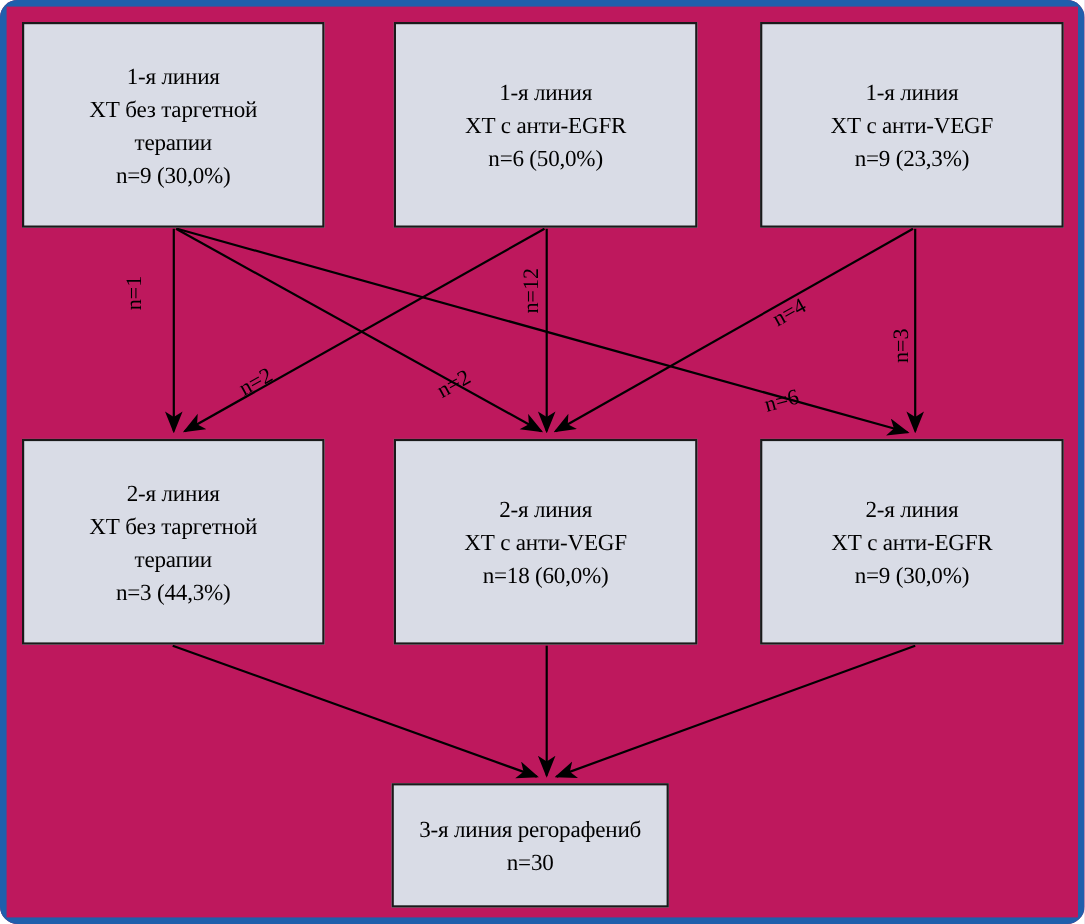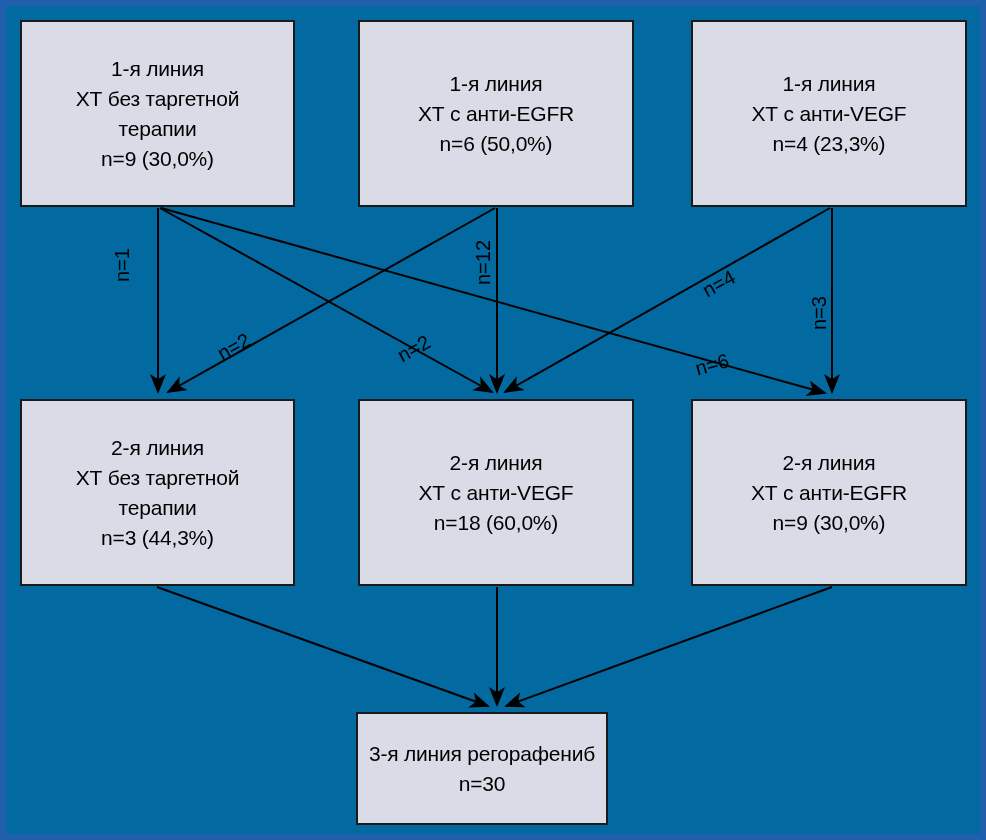--- a/index.html
+++ b/index.html
@@ -5,24 +5,25 @@
 <style>
   html, body {
     margin: 0;
     padding: 0;
     background: #ffffff;
   }
   #page {
     position: relative;
     width: 986px;
     height: 840px;
-    background: #0369a1;
+    background: #be185d;
     box-sizing: border-box;
     overflow: hidden;
-    font-family: Liberation Sans, sans-serif;
+    font-family: Liberation Serif, serif;
+    border-radius: 16px;
   }
   
   #frame {
     position: absolute;
     left: 0;
     top: 0;
     width: 986px;
     height: 840px;
     box-sizing: border-box;
     border: 6px solid #1F5FAC;
@@ -119,21 +120,21 @@
 
   <div class="node" id="node-2">
     <span class="line">1-я линия</span>
     <span class="line">ХТ с анти-EGFR</span>
     <span class="line">n=6 (50,0%)</span>
   </div>
 
   <div class="node" id="node-3">
     <span class="line">1-я линия</span>
     <span class="line">ХТ с анти-VEGF</span>
-    <span class="line">n=4 (23,3%)</span>
+    <span class="line">n=9 (23,3%)</span>
   </div>
 
   <div class="node" id="node-4">
     <span class="line">2-я линия</span>
     <span class="line">ХТ без таргетной</span>
     <span class="line">терапии</span>
     <span class="line">n=3 (44,3%)</span>
   </div>
 
   <div class="node" id="node-5">

